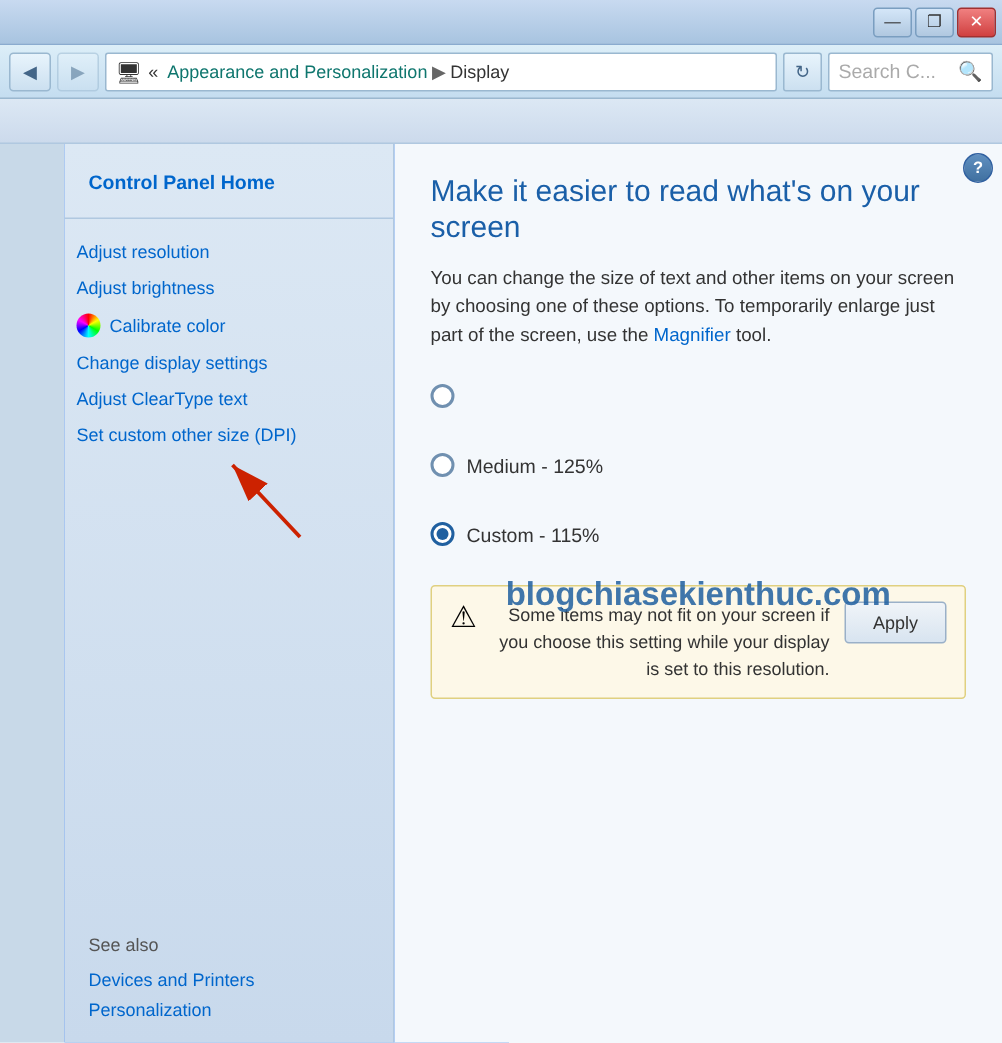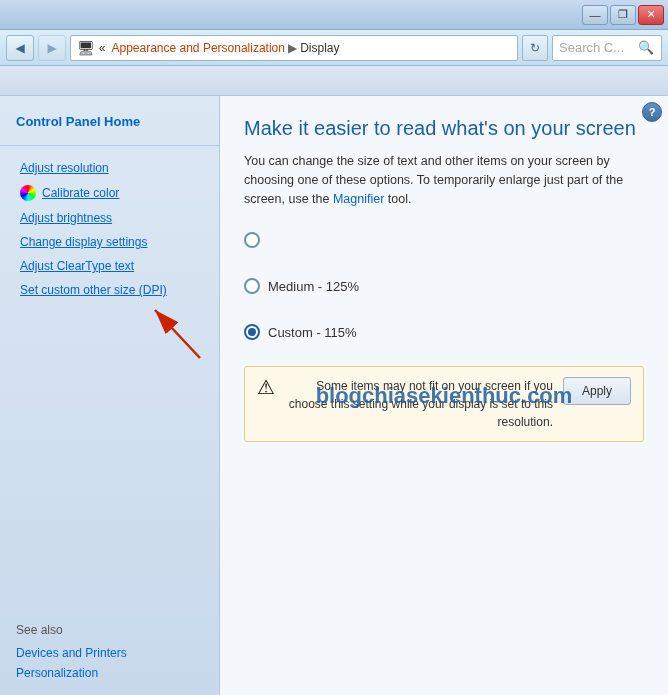--- a/index.html
+++ b/index.html
@@ -83,21 +83,21 @@
     }
     .breadcrumb-icon {
       margin-right: 4px;
       font-size: 14px;
     }
     .breadcrumb-separator {
       margin: 0 3px;
       color: #666;
     }
     .breadcrumb-link {
-      color: #c2410c;
+      color: #0f766e;
       cursor: pointer;
     }
     .breadcrumb-current {
       color: #333;
     }
     .addr-go-btn {
       width: 26px;
       height: 26px;
       border: 1px solid #9ab8d0;
       border-radius: 2px;
@@ -120,20 +120,21 @@
       padding: 0 6px;
       font-size: 13px;
       color: #aaa;
     }
 
     
     .main-container {
       display: flex;
       height: calc(695px - 66px - 30px);
       background: #3b82f6;
+      margin-left: 43px;
     }
 
     
     .sidebar {
       width: 220px;
       background: linear-gradient(to bottom, #dce8f4 0%, #c8d9ec 100%);
       border-right: 1px solid #b0c8e0;
       padding: 12px 0;
       display: flex;
       flex-direction: column;
@@ -145,28 +146,27 @@
       font-size: 13px;
       font-weight: 600;
       text-decoration: none;
     }
     .sidebar-divider {
       height: 1px;
       background: #b0c8e0;
       margin: 10px 0;
     }
     .sidebar-nav-link {
-      padding: 5px 20px;
+      padding: 5px 8px;
       color: #0066cc;
       cursor: pointer;
       font-size: 12px;
       display: flex;
       align-items: center;
       gap: 4px;
-      text-decoration: underline;
     }
     .color-icon {
       width: 16px;
       height: 16px;
       background: conic-gradient(red, yellow, lime, cyan, blue, magenta, red);
       border-radius: 50%;
       flex-shrink: 0;
     }
     .sidebar-bottom {
       margin-top: auto;
@@ -356,26 +356,26 @@
 
 <div class="main-container">
 
   <div class="sidebar">
     <div class="sidebar-main-link">Control Panel Home</div>
     <div class="sidebar-divider"></div>
 
     <div class="sidebar-nav-link">
       <span>Adjust resolution</span>
     </div>
+    <div class="sidebar-nav-link">
+      <span>Adjust brightness</span>
+    </div>
     <div class="sidebar-nav-link" style="display:flex;align-items:center;gap:6px;">
       <div class="color-icon"></div>
       <span>Calibrate color</span>
-    </div>
-    <div class="sidebar-nav-link">
-      <span>Adjust brightness</span>
     </div>
     <div class="sidebar-nav-link">
       <span>Change display settings</span>
     </div>
     <div class="sidebar-nav-link">
       <span>Adjust ClearType text</span>
     </div>
     <div class="sidebar-nav-link">
       <span>Set custom other size (DPI)</span>
     </div>

